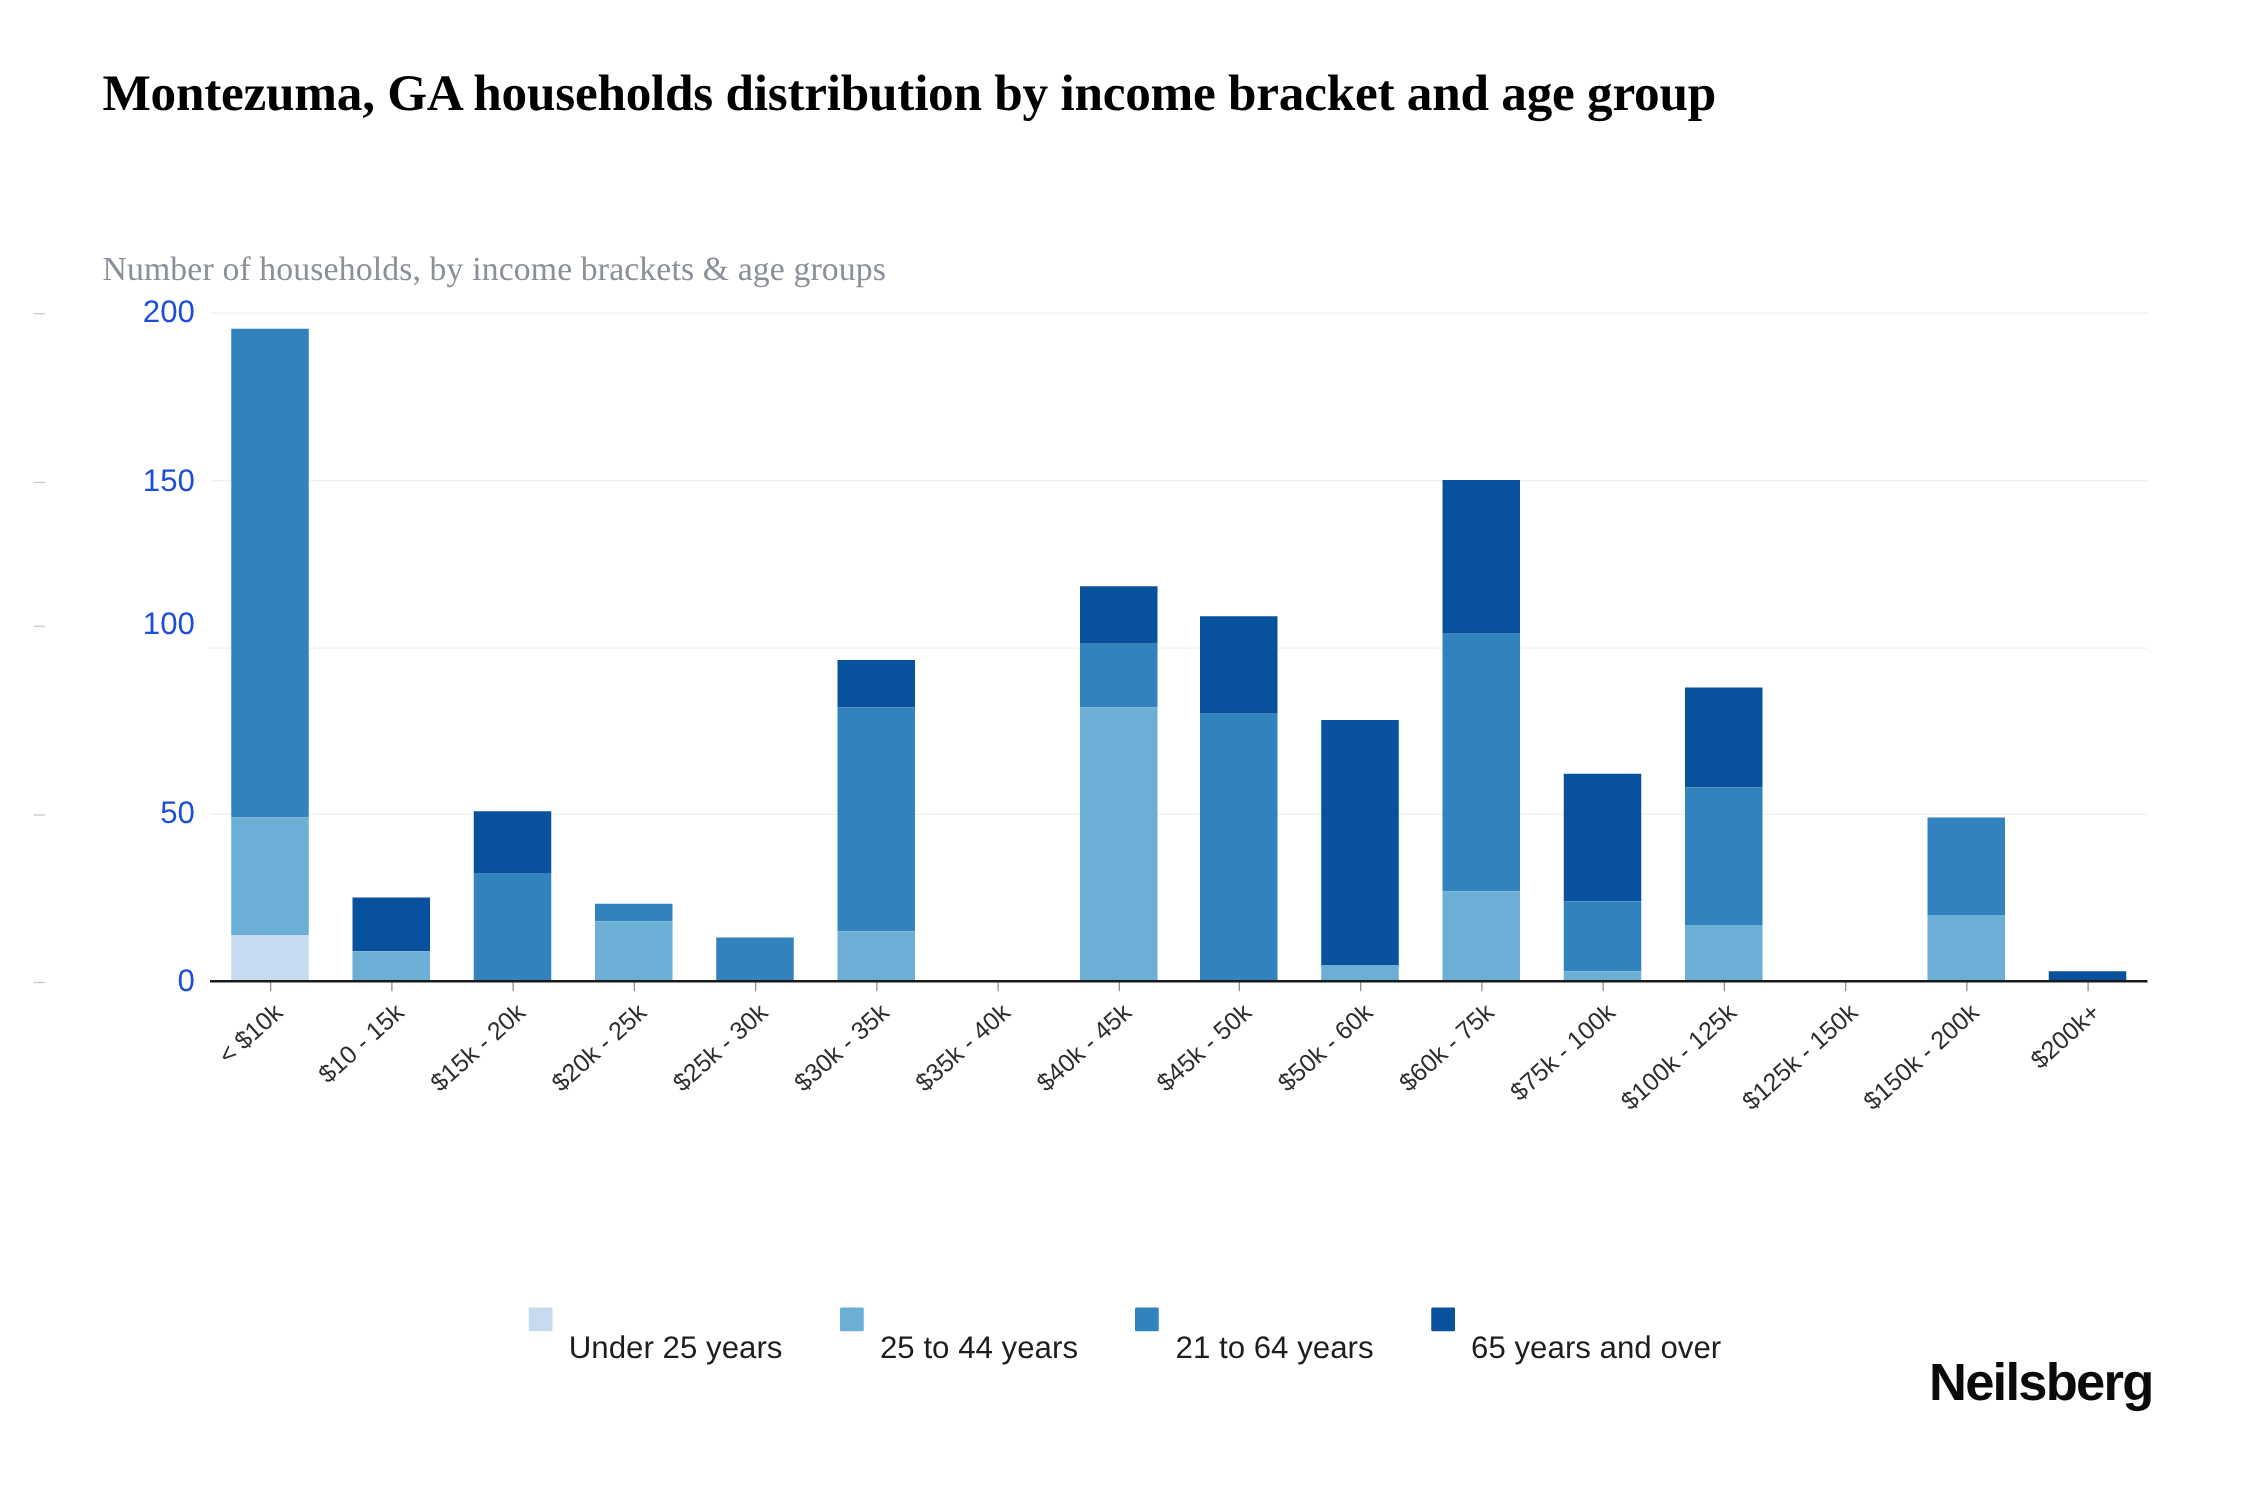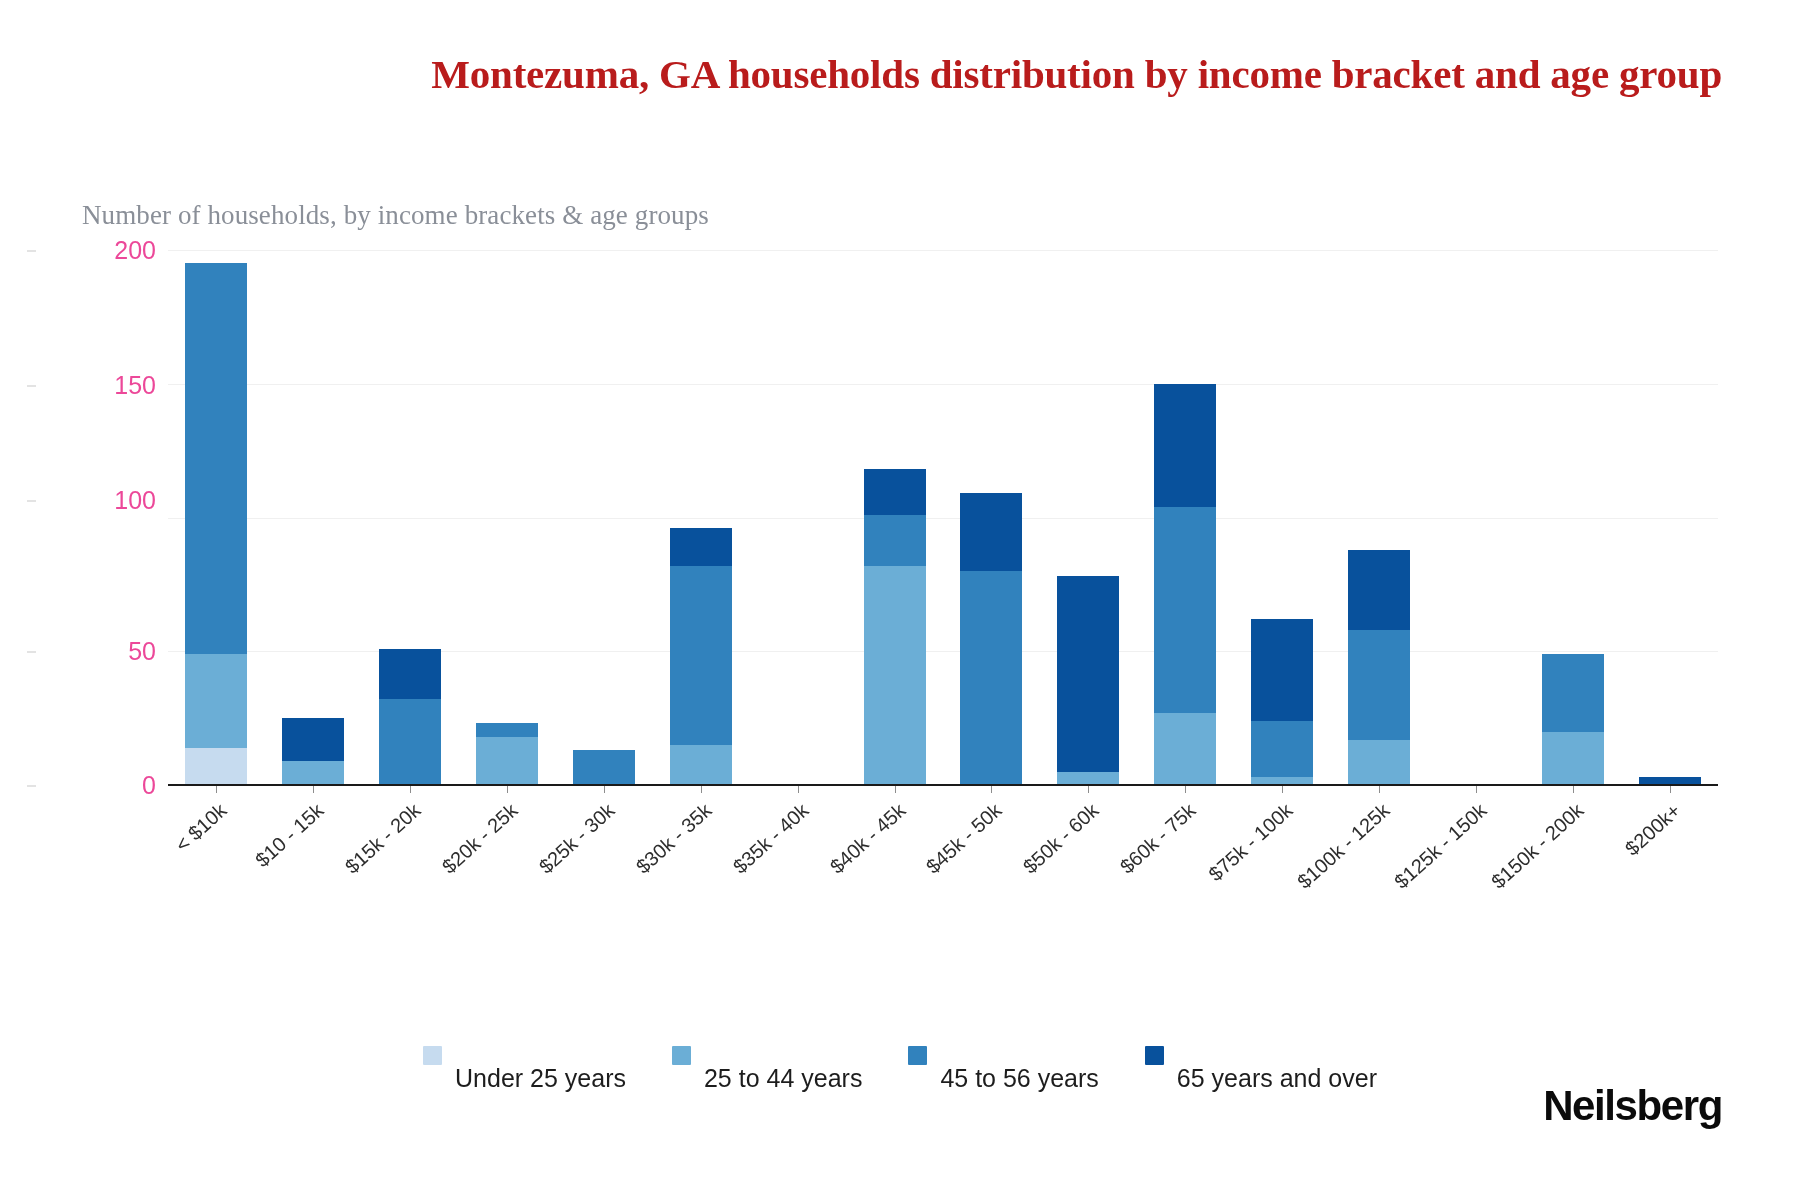--- a/index.html
+++ b/index.html
@@ -14,23 +14,22 @@
   #root { position:absolute; inset:0; }
 
   
   .title {
     position:absolute;
     left:82px; top:48px; width:1640px;
     font-family:"Liberation Serif", serif;
     font-weight:700;
     font-size:41px;
     line-height:1.28;
-    color:#b91c1c;
+    color:#000000;
     letter-spacing:-0.2px;
-    text-align:right;
   }
   .subtitle {
     position:absolute;
     left:82px; top:200px; width:1500px;
     font-family:"Liberation Serif", serif;
     font-weight:400;
     font-size:27px;
     color:#8a8f98;
     letter-spacing:0.1px;
   }
@@ -48,21 +47,21 @@
   .axis-x-line {
     position:absolute; left:0; width:100%;
     height:2px; background:#1a1a1a; bottom:-1px;
   }
   .ytick {
     position:absolute;
     right:1562px;
     width:120px;
     text-align:right;
     font-size:25px;
-    color:#ec4899;
+    color:#1d4ed8;
     transform:translateY(-50%);
     white-space:nowrap;
   }
   .ytick-mark {
     position:absolute;
     width:9px; height:1px;
     background:#c8c8c8;
     left:-9px;
   }
 
@@ -339,21 +338,21 @@
       <div class="legend-item">
         <span class="legend-swatch" style="background: rgb(198, 219, 239);"></span>
         <span class="legend-label">Under 25 years</span>
       </div>
       <div class="legend-item">
         <span class="legend-swatch" style="background: rgb(107, 174, 214);"></span>
         <span class="legend-label">25 to 44 years</span>
       </div>
       <div class="legend-item">
         <span class="legend-swatch" style="background: rgb(49, 130, 189);"></span>
-        <span class="legend-label">45 to 56 years</span>
+        <span class="legend-label">21 to 64 years</span>
       </div>
       <div class="legend-item">
         <span class="legend-swatch" style="background: rgb(8, 81, 156);"></span>
         <span class="legend-label">65 years and over</span>
       </div>
     </div>
 
   <div class="brand">Neilsberg</div>
 
 </div>

